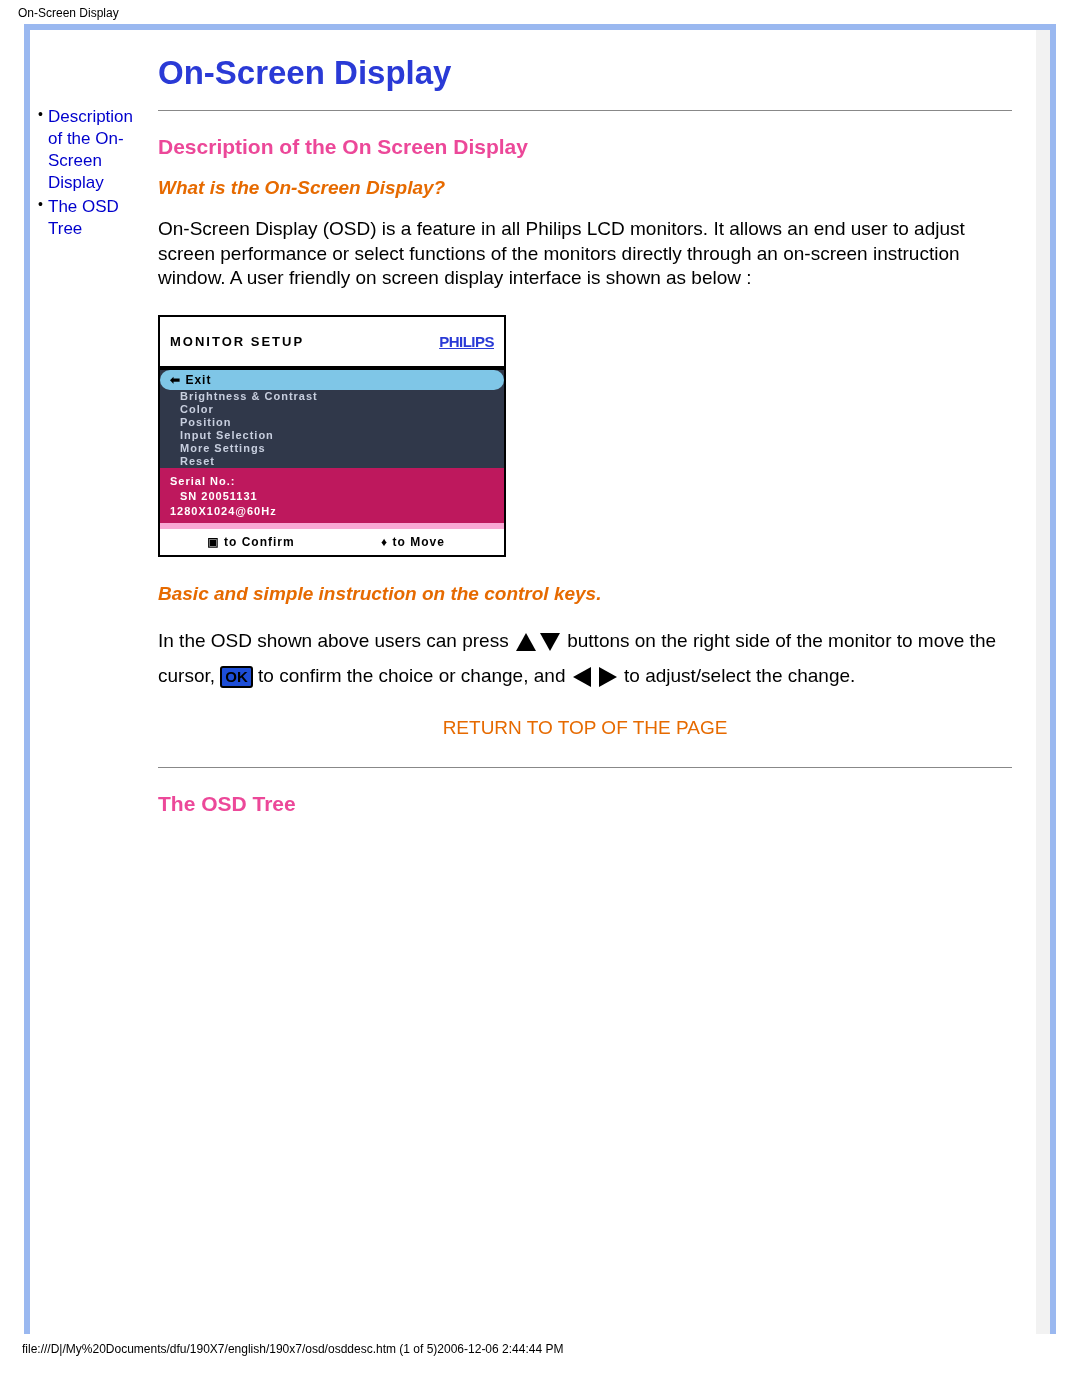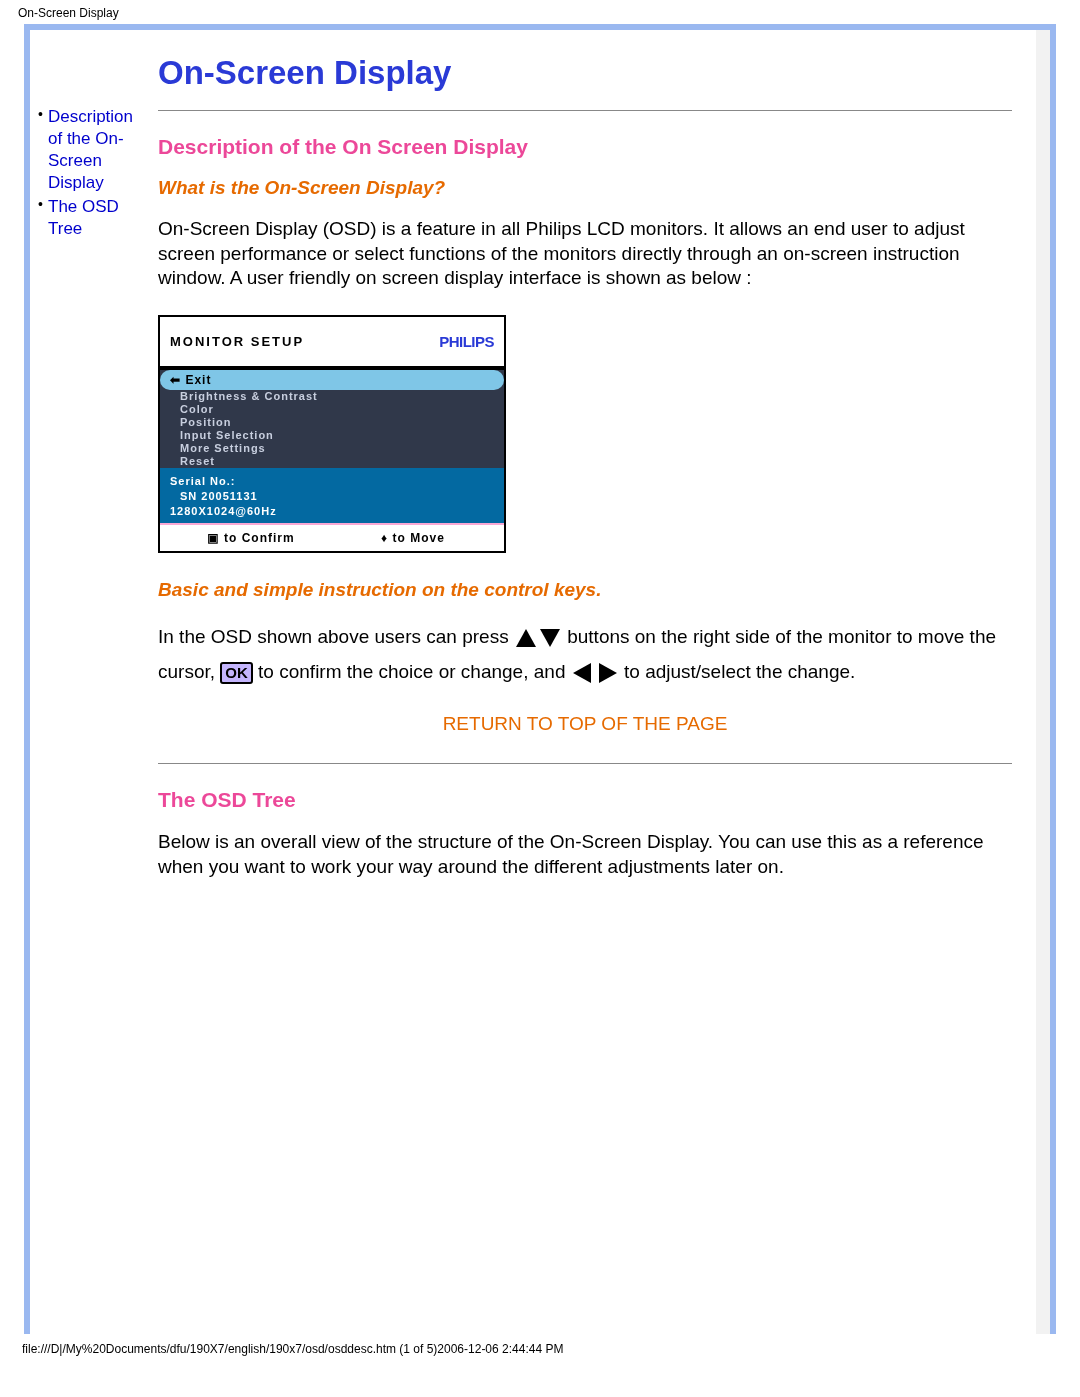--- a/index.html
+++ b/index.html
@@ -122,20 +122,21 @@
   .osd-title {
     font-weight: bold;
     letter-spacing: 2px;
     font-size: 13px;
   }
   .philips {
     color: #2a3ad6;
     font-weight: bold;
     font-size: 15px;
     letter-spacing: -0.5px;
+    text-decoration: underline;
   }
   .osd-menu {
     background: #30384a;
     border-top: 2px solid #000;
     padding: 0;
   }
   .osd-exit {
     background: #7fc6e7;
     color: #000;
     padding: 3px 10px;
@@ -145,30 +146,30 @@
     border-radius: 10px;
   }
   .osd-item {
     color: #c8cfdf;
     padding: 0 10px 1px 20px;
     font-size: 11px;
     font-weight: bold;
     letter-spacing: 1px;
   }
   .osd-info {
-    background: #0369a1;
+    background: #be185d;
     color: #fff;
     padding: 6px 10px 4px 10px;
     font-size: 11px;
     font-weight: bold;
     letter-spacing: 1px;
     line-height: 1.35;
   }
   .osd-footer {
-    border-top: 2px solid #f9a8d4;
+    border-top: 6px solid #f9a8d4;
     display: flex;
     padding: 6px 10px;
     font-size: 12px;
     font-weight: bold;
     letter-spacing: 1px;
   }
   .osd-footer .left { flex: 1; text-align: center; }
   .osd-footer .right { flex: 1; text-align: center; }
 
   
@@ -180,21 +181,21 @@
   .ok-icon {
     display: inline-block;
     border: 2px solid #000;
     border-radius: 3px;
     padding: 0 3px;
     font-weight: 900;
     font-size: 15px;
     line-height: 18px;
     vertical-align: middle;
     font-family: Arial, sans-serif;
-    background: #c4b5fd;
+    background: #1d4ed8;
   }
 </style>
 </head>
 <body>
 
 <div class="page-header">On-Screen Display</div>
 
 <div class="frame">
   <div class="inner">
     <nav class="sidebar">
@@ -263,18 +264,17 @@
         <span> to adjust/select the change.</span>
       </p>
 
       <div class="return-link">
         <a href="#">RETURN TO TOP OF THE PAGE</a>
       </div>
 
       <hr class="sep">
 
       <h2>The OSD Tree</h2>
-      <p class="body">Below is an overall view of the structure of the On-Screen Display. You can use this as a reference when you want to work your way around the different adjustments later on.</p>
     </div>
   </div>
 </div>
 
 <div class="footer">file:///D|/My%20Documents/dfu/190X7/english/190x7/osd/osddesc.htm (1 of 5)2006-12-06 2:44:44 PM</div>
 
 </body></html>

